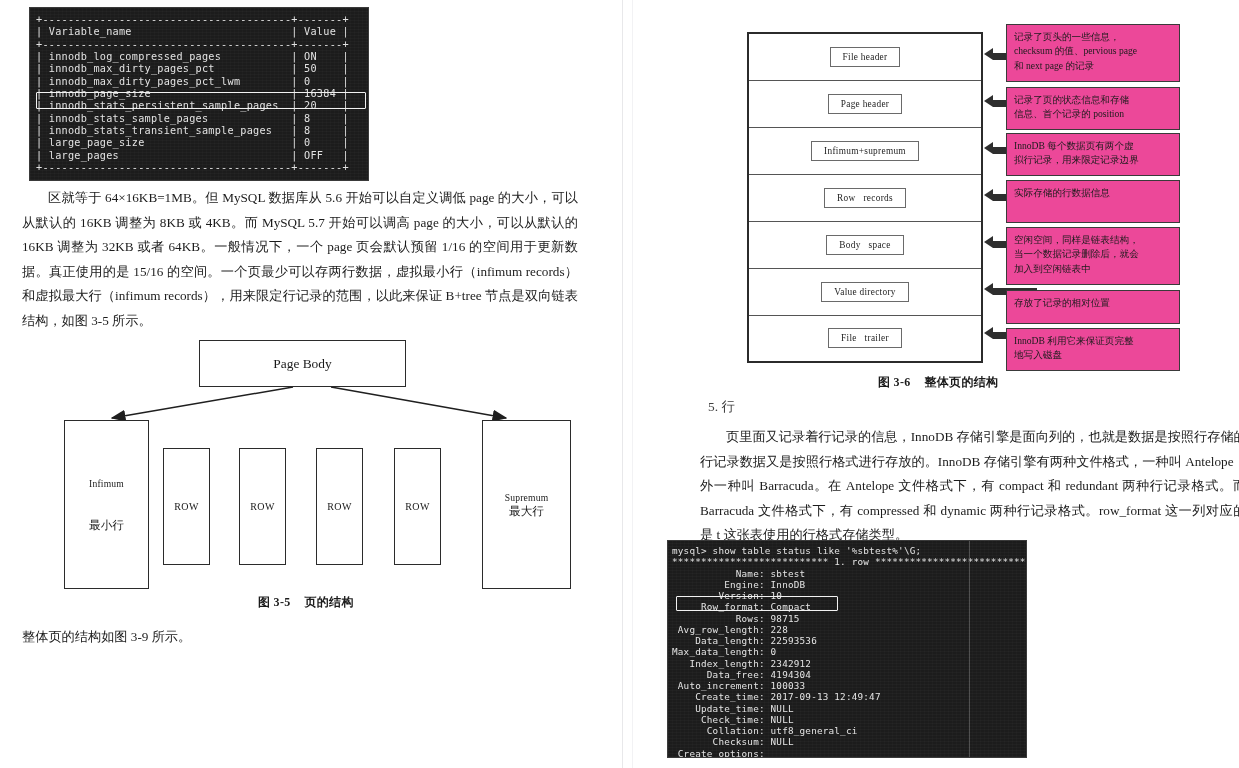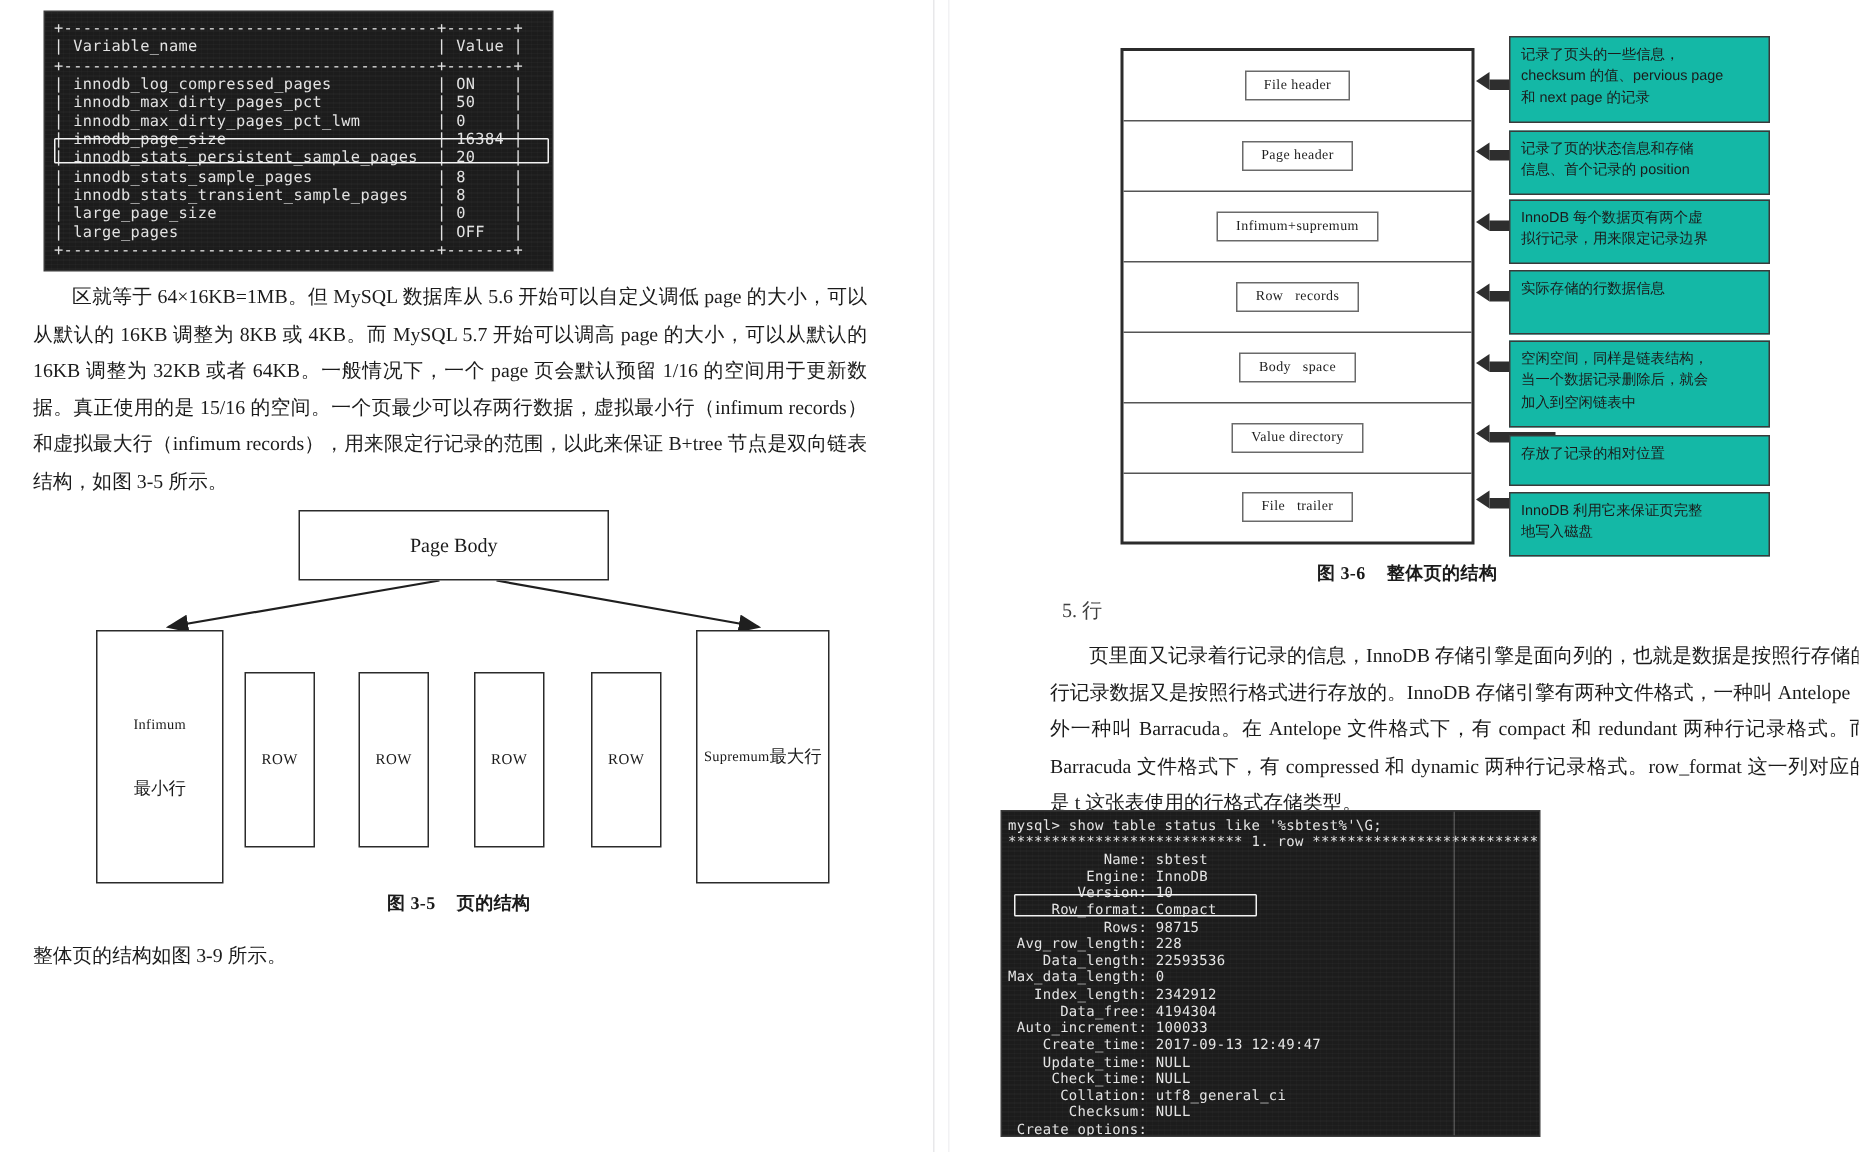--- a/index.html
+++ b/index.html
@@ -82,21 +82,21 @@
   #cap-35{left:258px;top:594px;}
   #cap-36{left:878px;top:374px;}
   .cap-gap{display:inline-block;width:14px;}
 
   
   #fig35{position:absolute;left:50px;top:332px;width:520px;height:260px;}
   .fbox{position:absolute;border:1.7px solid #2b2b2b;background:#fff;
         display:flex;align-items:center;justify-content:center;text-align:center;}
   #pagebody-box{left:149px;top:8px;width:205px;height:45px;font-size:13.4px;}
   #infimum-box{left:14px;top:88px;width:83px;height:167px;flex-direction:column;gap:28px;}
-  #supremum-box{left:414px;top:88px;width:87px;height:167px;flex-direction:row;}
+  #supremum-box{left:432px;top:88px;width:87px;height:167px;flex-direction:column;}
   .endbox-l1{font-size:9.6px;line-height:13px;letter-spacing:.2px;}
   .endbox-l2{font-size:11.6px;line-height:15px;}
   .rowbox{top:116px;width:45px;height:115px;font-size:10px;letter-spacing:.35px;text-align:right;} 
   svg.fig-arrows{position:absolute;left:0;top:0;width:520px;height:260px;overflow:visible;}
 
   
   #fig36{position:absolute;left:745px;top:20px;width:440px;height:350px;}
   #page-outer{
     position:absolute;left:2px;top:12px;width:236px;height:331px;
     border:2.4px solid #2b2b2b;background:#fff;box-sizing:border-box;
@@ -106,24 +106,24 @@
     border-bottom:1.2px solid #555;
     display:flex;align-items:center;justify-content:center;
   }
   .seg.last{border-bottom:none;}
   .seg-label{
     border:1.1px solid #6a6a6a;background:#fff;
     font-size:9.3px;letter-spacing:.3px;color:#1d1d1d;
     padding:4px 12px;white-space:pre;text-align:center;
   }
   .anno{
-    position:absolute;border:1.3px solid #3a3a3a;background:#14b8a6;
+    position:absolute;border:1.3px solid #3a3a3a;background:#ec4899;
     box-sizing:border-box;padding:5px 7px 4px 7px;
     font-size:9.6px;line-height:14.4px;color:#1b1b1b;
-    font-family:Liberation Sans, sans-serif;
+    font-family:Liberation Serif, serif;
   }
   .anno span{display:block;white-space:nowrap;}
   .connector{position:absolute;height:7px;background:#2e2e2e;}
   .conn-head{
     position:absolute;width:0;height:0;
     border-top:6px solid transparent;border-bottom:6px solid transparent;
     border-right:9px solid #2e2e2e;
   }
 </style>
 </head>

